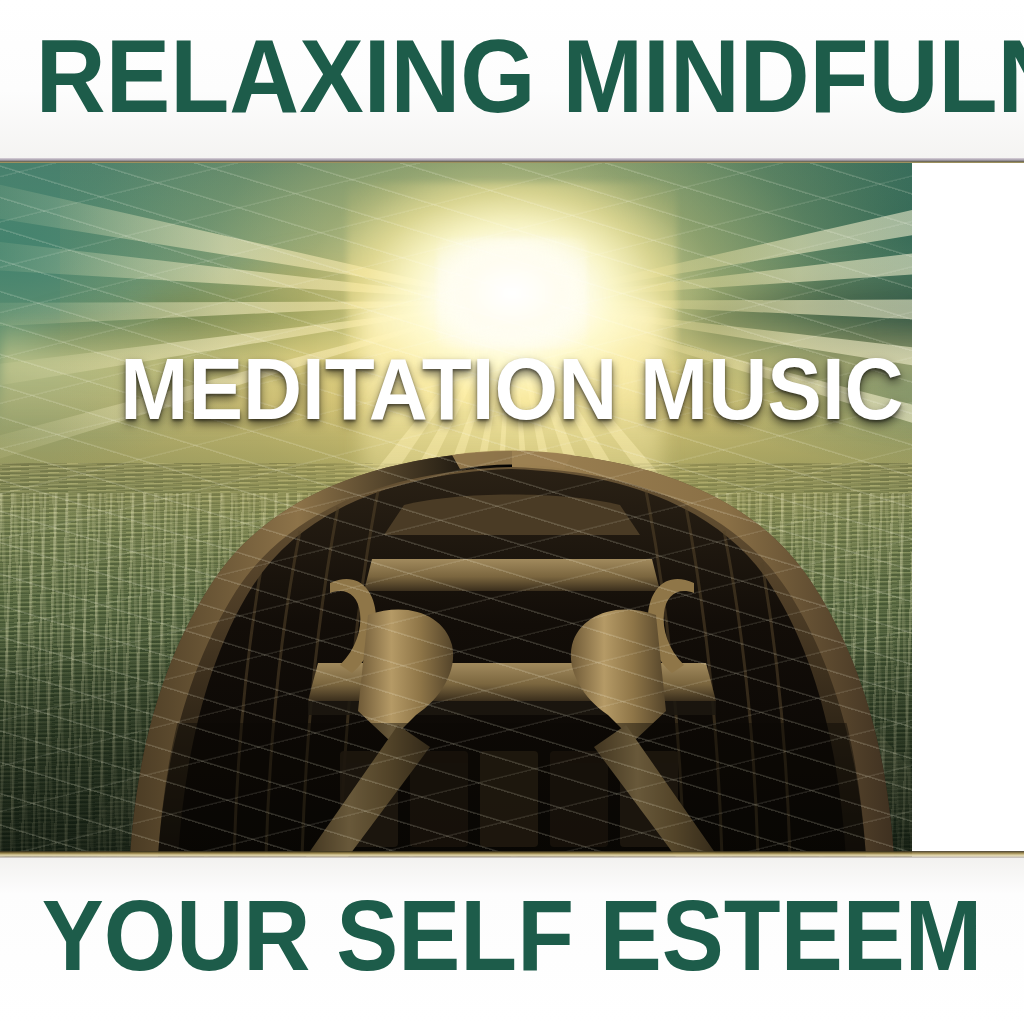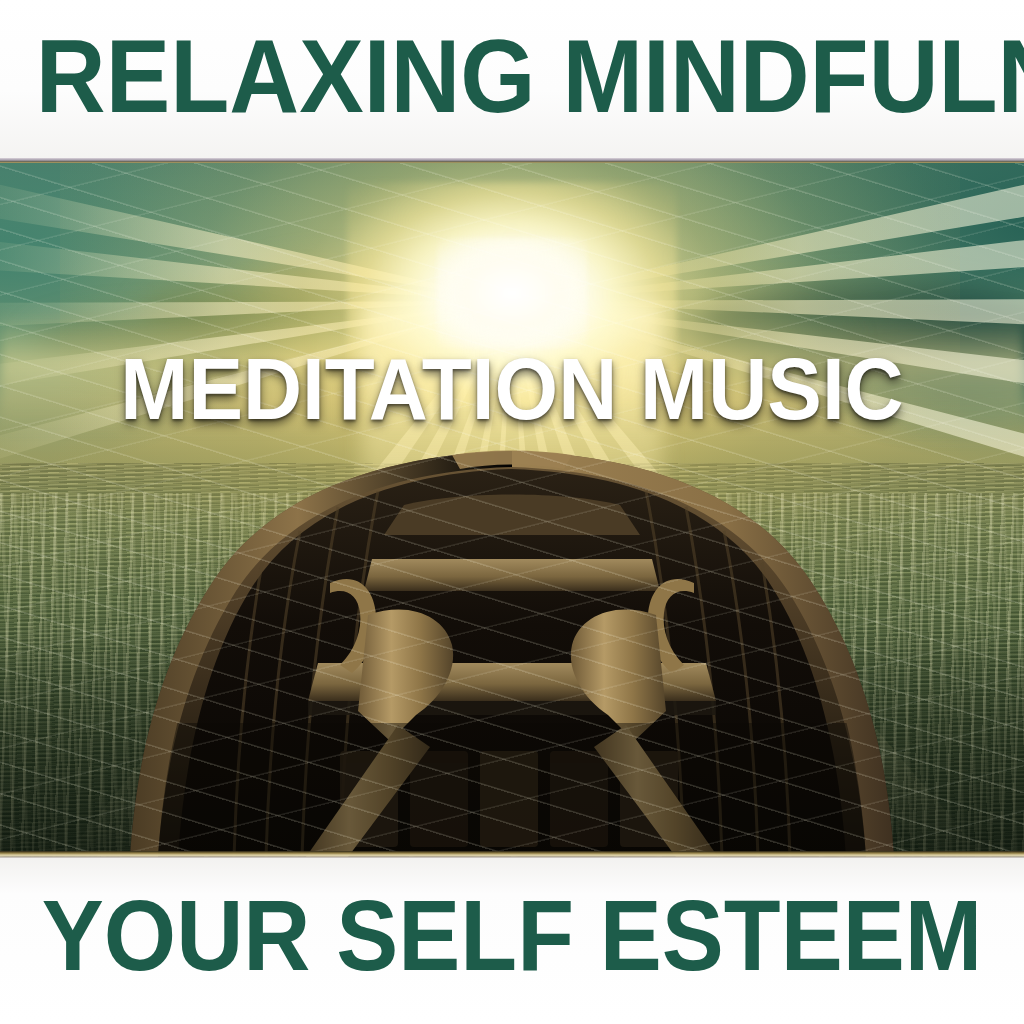--- a/index.html
+++ b/index.html
@@ -53,21 +53,21 @@
         rgba(150,130,70,0.95) 30%,
         rgba(226,214,170,1) 60%,
         rgba(176,170,176,0.7) 100%);
   }
 
   
   #photo {
     position: absolute;
     left: 0;
     top: 163px;
-    width: 1024px;
+    width: 912px;
     height: 694px;
     overflow: hidden;
     background: #2f5e4e;
     z-index: 1;
   }
 
   
   .sea-base {
     position: absolute; inset: 0;
     background:

